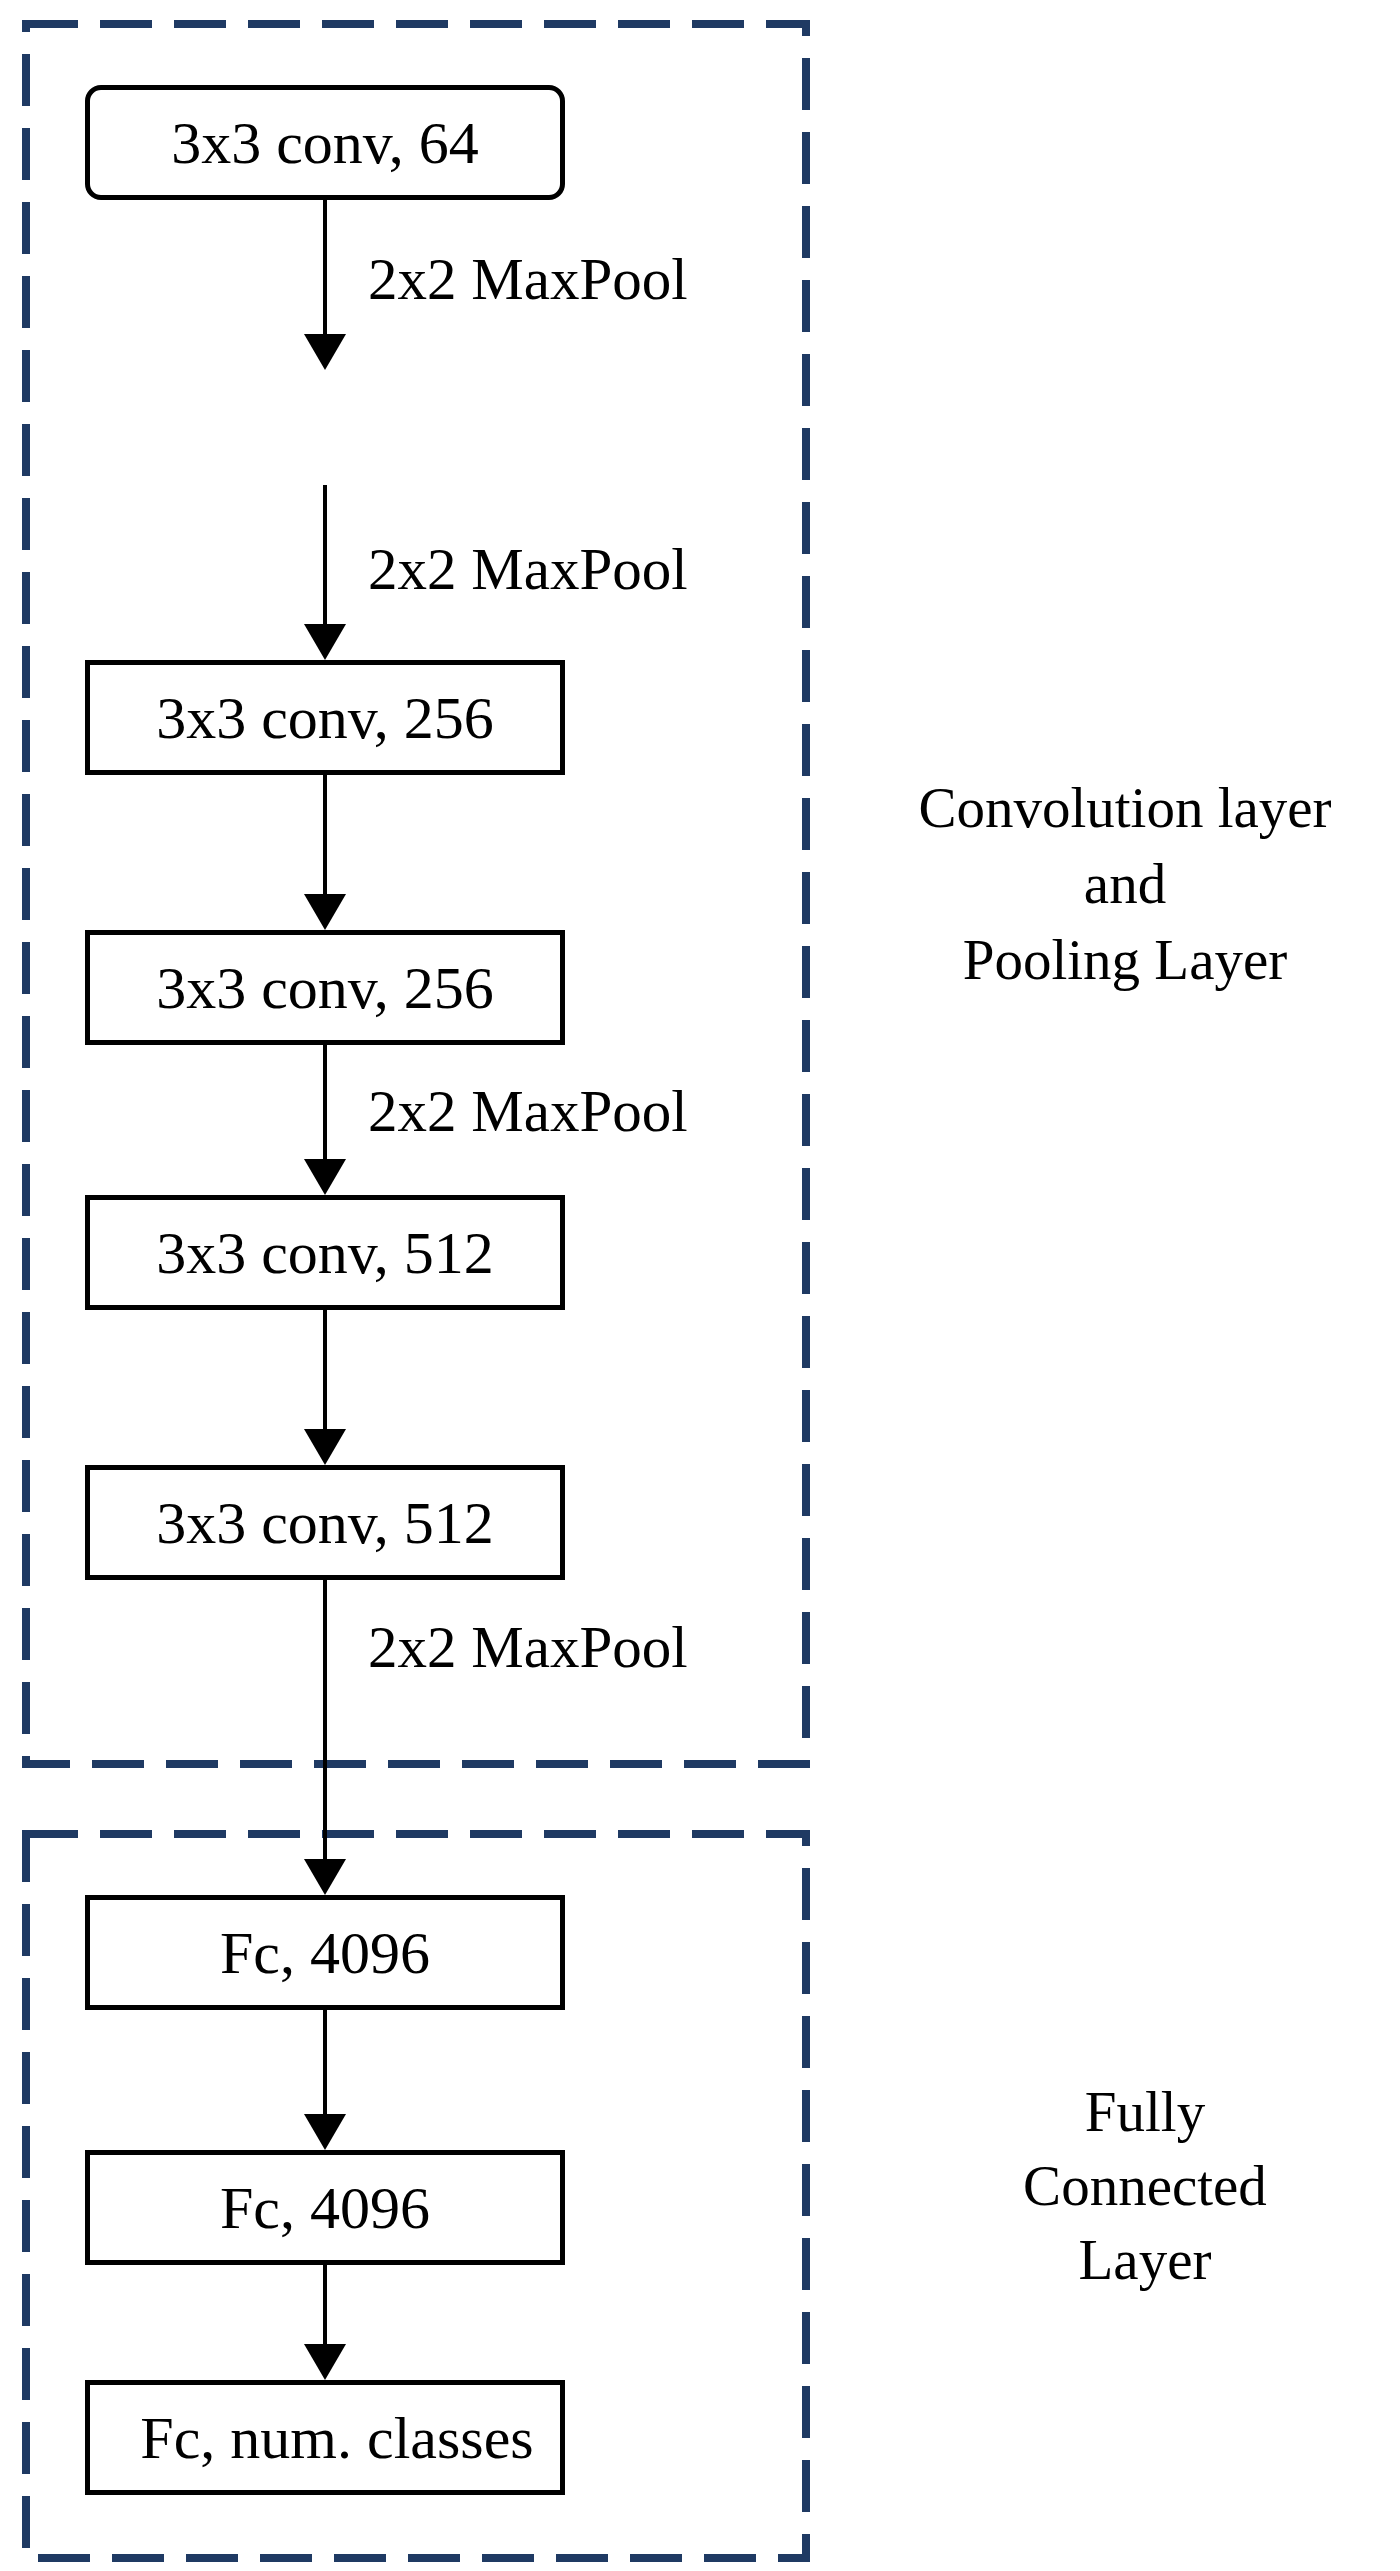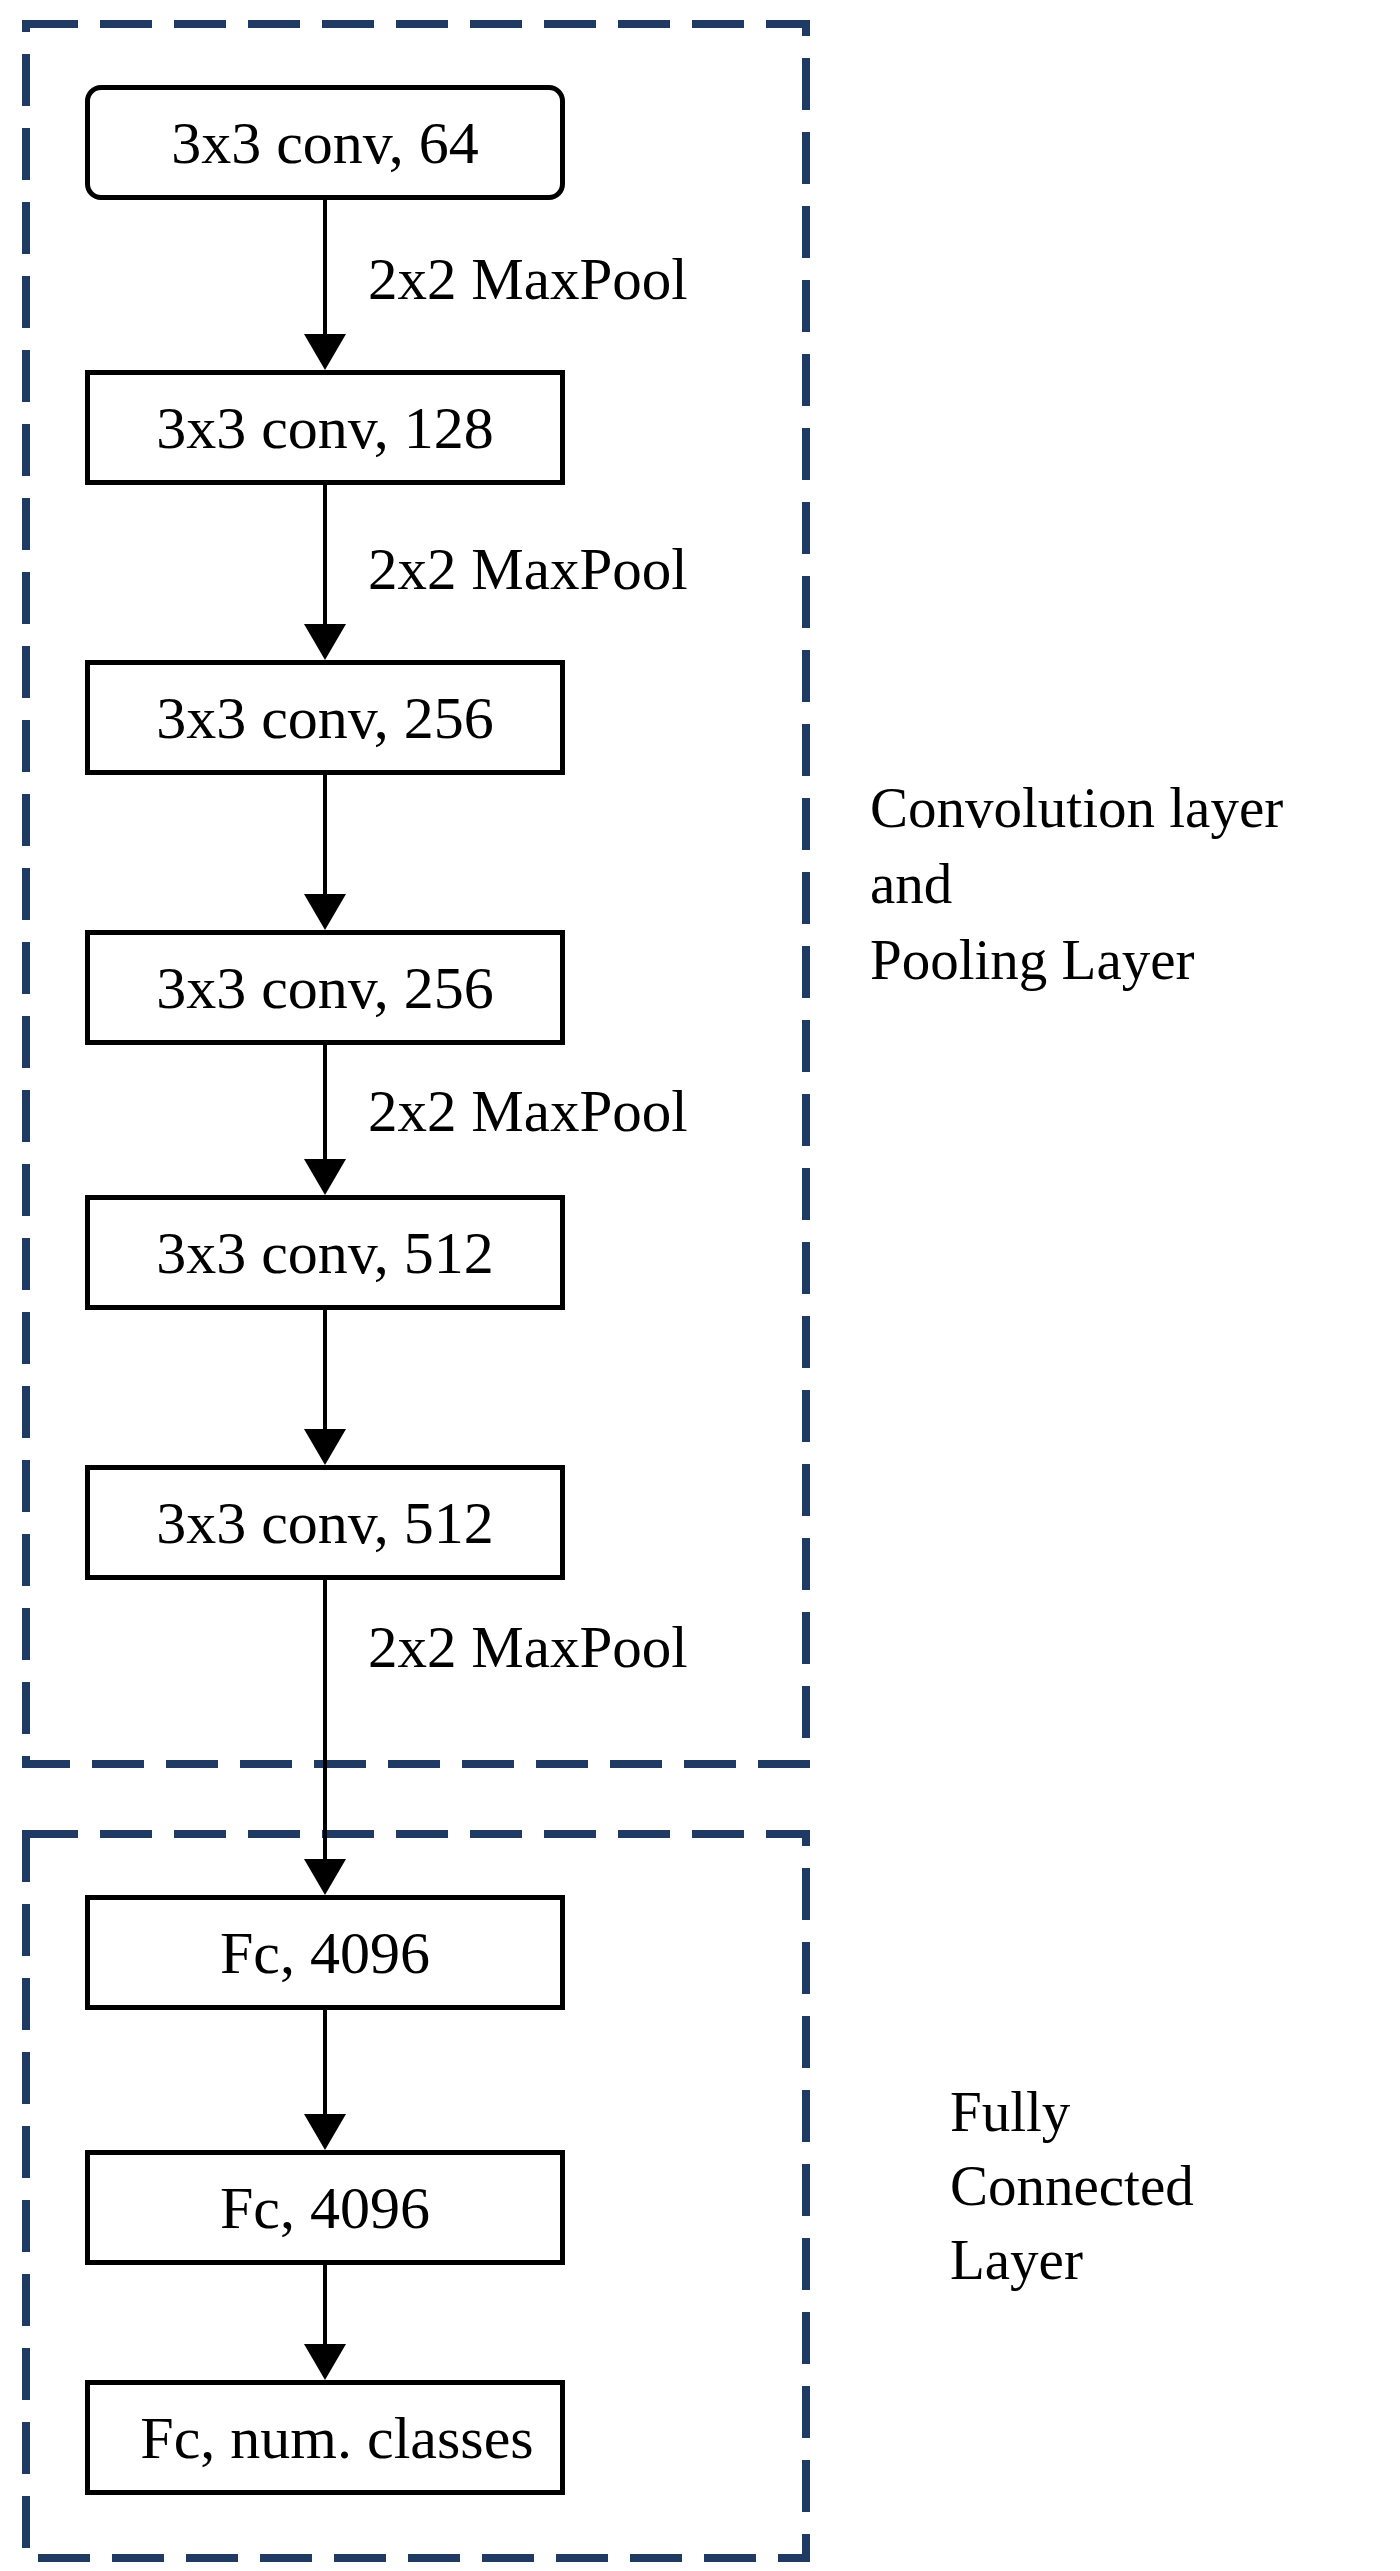--- a/index.html
+++ b/index.html
@@ -94,37 +94,37 @@
   .p1 { top: 250px; }
   .p2 { top: 540px; }
   .p3 { top: 1082px; }
   .p4 { top: 1618px; }
 
   
   .section-label {
     position: absolute;
     font-size: 57px;
     line-height: 76px;
+    text-align: center;
     white-space: pre-line;
   }
   .s1 { left: 870px;  top: 770px;  width: 510px; }
   .s2 { left: 950px;  top: 2075px; width: 390px; line-height: 74px; }
 </style>
 </head>
 <body>
 
 <div class="canvas">
 
   <svg class="groups" viewBox="0 0 1400 2571" aria-hidden="true">
     <rect x="26" y="24" width="780" height="1740" fill="none" stroke="#1f3a63" stroke-width="8" stroke-dasharray="52 22"></rect>
     <rect x="26" y="1834" width="780" height="724" fill="none" stroke="#1f3a63" stroke-width="8" stroke-dasharray="52 22"></rect>
   </svg>
 
   <div class="node n1">3x3 conv, 64</div>
-  <div class="node n2">3x3 conv, 128</div>
   <div class="node n3">3x3 conv, 256</div>
   <div class="node n4">3x3 conv, 256</div>
   <div class="node n5">3x3 conv, 512</div>
   <div class="node n6">3x3 conv, 512</div>
   <div class="node n7">Fc, 4096</div>
   <div class="node n8">Fc, 4096</div>
   <div class="node n9">Fc, num. classes</div>
 
   <div class="arrow a1">
       <i class="shaft"></i>

